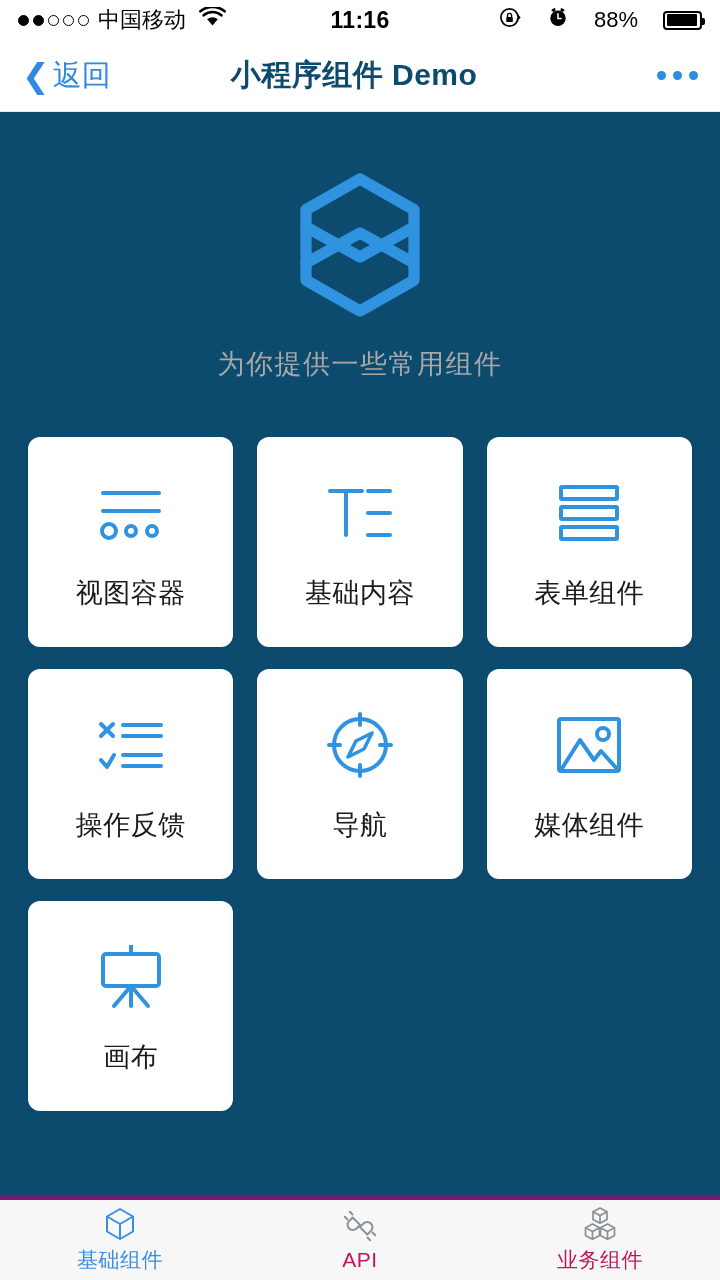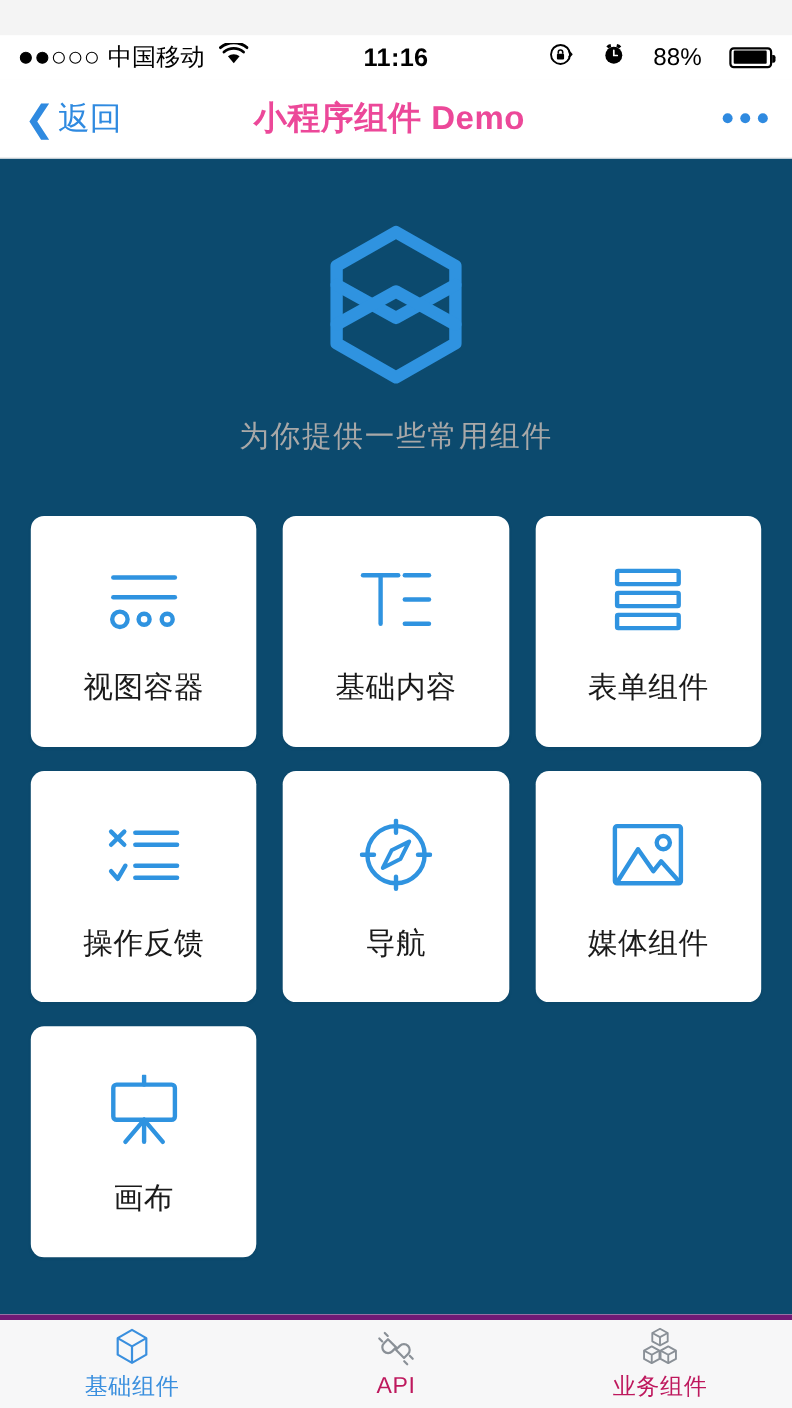--- a/index.html
+++ b/index.html
@@ -27,21 +27,20 @@
 
   
   .status-bar {
     height: 40px;
     background: #ffffff;
     display: flex;
     align-items: center;
     padding: 0 18px;
     flex: none;
     position: relative;
-    margin-top: 32px;
   }
   .status-left {
     display: flex;
     align-items: center;
     gap: 9px;
     font-size: 22px;
     color: #000;
   }
   .sig-dots { display: flex; align-items: center; gap: 4px; }
   .sig-dot {
@@ -114,21 +113,21 @@
     z-index: 2;
     cursor: pointer;
   }
   .nav-back .chev { font-size: 33px; line-height: 1; font-weight: 300; }
   .nav-title {
     position: absolute;
     left: 0; right: 12px;
     text-align: center;
     font-size: 30px;
     font-weight: 600;
-    color: #ec4899;
+    color: #0c4a6e;
     letter-spacing: 0.5px;
   }
   .nav-more {
     margin-left: auto;
     display: flex;
     gap: 7px;
     z-index: 2;
     cursor: pointer;
   }
   .nav-more i {

